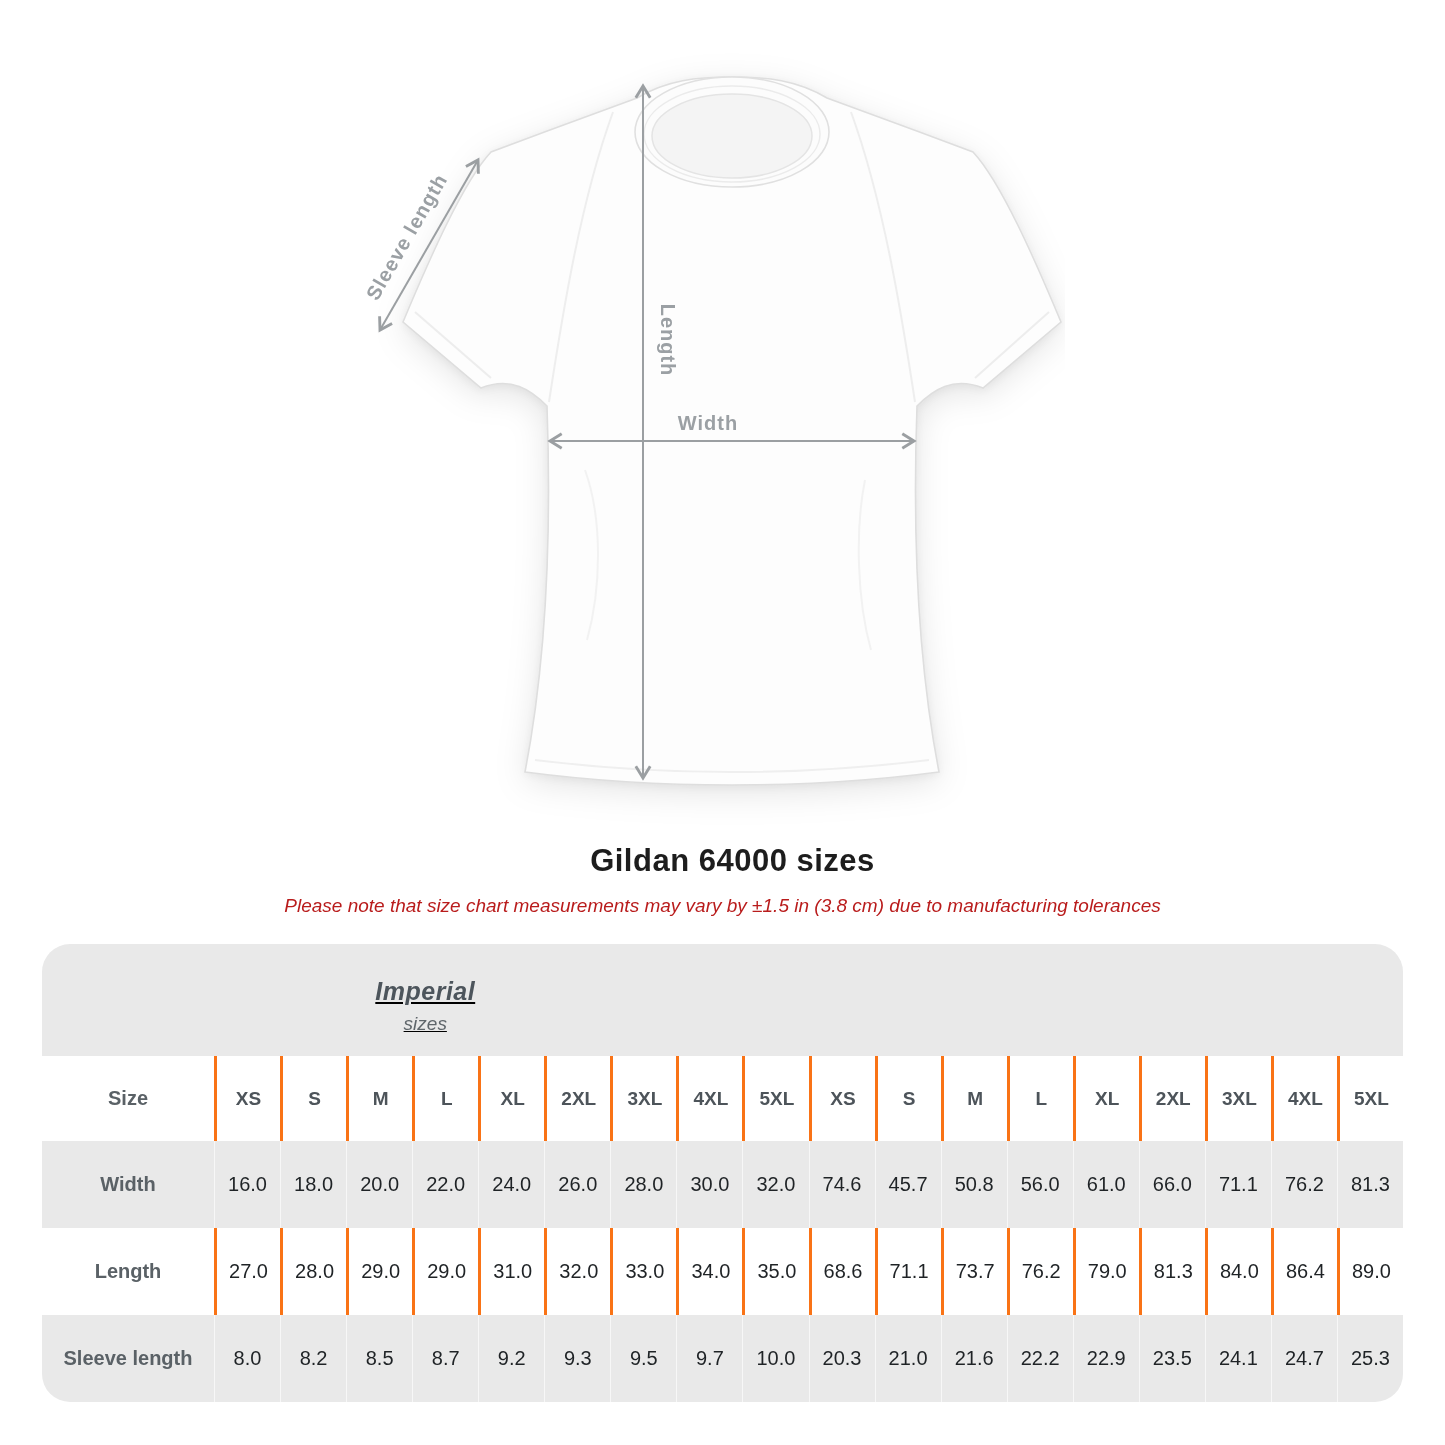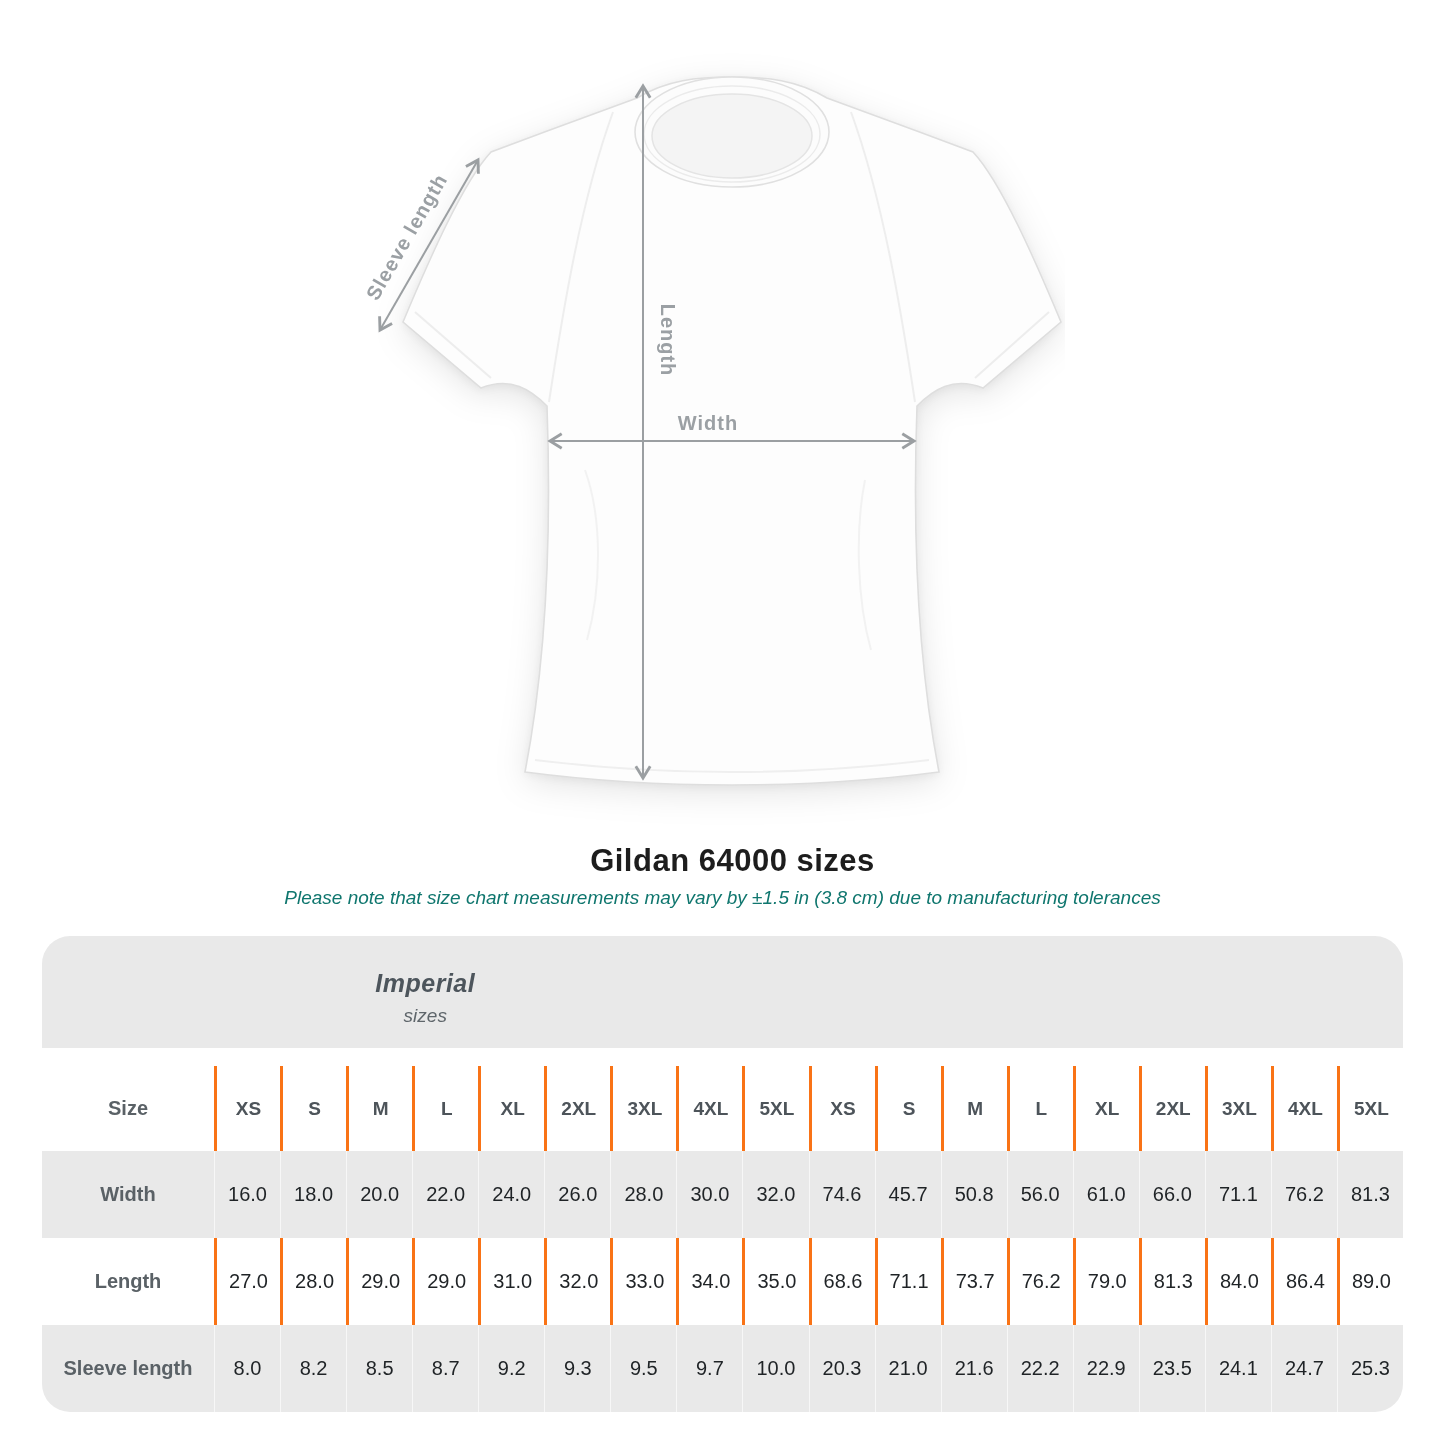--- a/index.html
+++ b/index.html
@@ -13,35 +13,35 @@
   .shirt-body { filter: drop-shadow(0 8px 16px rgba(0,0,0,0.10)) drop-shadow(0 2px 4px rgba(0,0,0,0.05)); }
   .arrows-overlay { position: absolute; left: 0; top: 0; width: 1445px; height: 835px; pointer-events: none; }
 
   .meas-label { position: absolute; font-weight: bold; color: #9ba0a4; font-size: 20px; letter-spacing: 1px; white-space: nowrap; }
   .meas-label.width  { left: 708px; top: 423px; transform: translate(-50%,-50%); }
   .meas-label.length { left: 667px; top: 340px; transform: translate(-50%,-50%); writing-mode: vertical-rl; }
   .meas-label.sleeve { left: 407px; top: 237px; transform: translate(-50%,-50%) rotate(-60deg); }
 
   
   .chart-title { margin-top: 8px; text-align: center; font-size: 31px; font-weight: bold; color: #1d1d1d; letter-spacing: 0.5px; padding-left: 20px; }
-  .chart-subtitle { margin-top: 8px; text-align: center; font-style: italic; font-size: 19px; color: #0f766e; }
+  .chart-subtitle { margin-top: 16px; text-align: center; font-style: italic; font-size: 19px; color: #b91c1c; }
 
   
   .table-card { margin: 27px 42px 0 42px; width: 1361px; border-radius: 28px; overflow: hidden; background: #ffffff; }
 
   .unit-band { display: grid; grid-template-columns: 172px repeat(18, 1fr); background: #e9e9e9; height: 112px; }
-  .unit { display: flex; flex-direction: column; align-items: center; justify-content: center; gap: 7px; padding-top: 12px; }
+  .unit { display: flex; flex-direction: column; align-items: center; justify-content: center; gap: 7px; padding-top: 12px; text-decoration: underline; }
   .unit-imperial { grid-column: 1 / 11; }
   .unit-metric   { grid-column: 11 / 20; }
   .unit-title { font-weight: bold; font-style: italic; font-size: 25px; color: #4d555c; letter-spacing: 0.5px; }
   .unit-sub   { font-style: italic; font-size: 19px; color: #5f666b; }
 
   .grid { display: grid; grid-template-columns: 172px repeat(18, 1fr); }
   .cell { height: 87px; display: flex; align-items: center; justify-content: center; font-size: 20px; color: #1f2326; }
-  .cell.head { height: 85px; font-weight: bold; font-size: 19px; color: #4d545a; margin-top: 18px; }
+  .cell.head { height: 85px; font-weight: bold; font-size: 19px; color: #4d545a; }
   .cell.c-label { font-weight: bold; font-size: 20px; color: #5a6166; }
   .cell.white { background: #ffffff; }
   .cell.gray  { background: #e9e9e9; }
   .cell.white:not(.c-label) { border-left: 3px solid #f97316; }
   .cell.gray:not(.c-label)  { border-left: 1px solid #f7f7f7; }
 </style>
 </head>
 <body>
 
 <div class="page">

